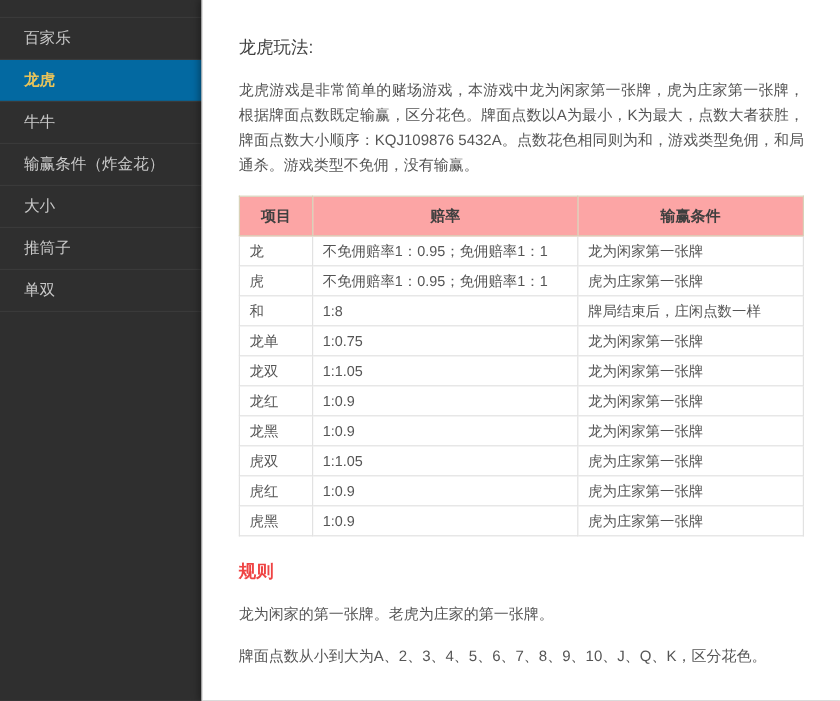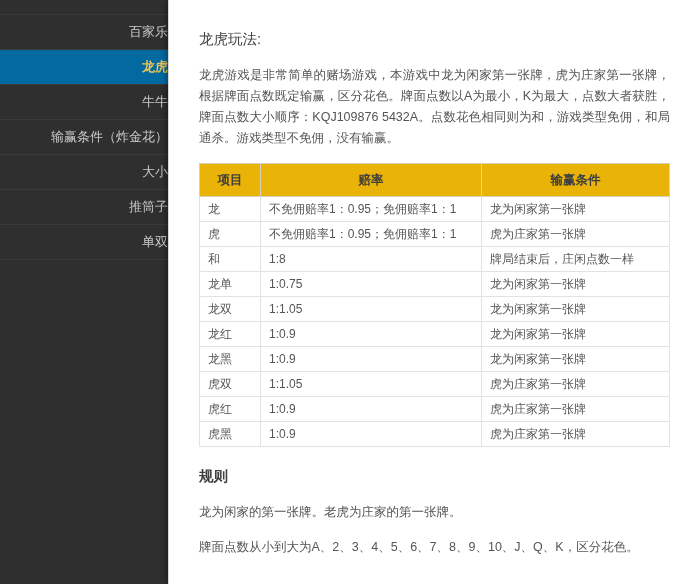--- a/index.html
+++ b/index.html
@@ -20,21 +20,20 @@
     display: flex;
     background: #2f2f2f;
   }
   
   .sidebar {
     width: 168px;
     min-width: 168px;
     background: #2f2f2f;
     padding-top: 14px;
     box-sizing: border-box;
-    text-align: right;
   }
   .nav-item {
     height: 34px;
     line-height: 34px;
     padding-left: 20px;
     font-size: 13px;
     color: #c9c9c9;
     border-bottom: 1px solid #3a3a3a;
     white-space: nowrap;
     cursor: pointer;
@@ -79,21 +78,21 @@
   
   table.odds {
     width: 100%;
     border-collapse: collapse;
     font-size: 12px;
     color: #555555;
     table-layout: fixed;
     margin-bottom: 18px;
   }
   table.odds th {
-    background: #eab308;
+    background: #fca5a5;
     border: 1px solid #d8d2b8;
     font-weight: bold;
     color: #3f3f3f;
     height: 30px;
     font-size: 12.5px;
     text-align: center;
   }
   table.odds td {
     border: 1px solid #e2e2e2;
     height: 24px;
@@ -101,21 +100,21 @@
     vertical-align: middle;
     white-space: nowrap;
     overflow: hidden;
   }
   table.odds td.c-item { width: 58px; }
   table.odds td.c-odds { width: 218px; }
   table.odds th.c-item { width: 58px; }
   table.odds th.c-odds { width: 218px; }
   h2.rules-title {
     font-size: 14.5px;
-    color: #404040;
+    color: #ef4444;
     margin: 20px 0 16px 0;
     font-weight: bold;
   }
 </style>
 </head>
 <body>
 
 <div class="app">
 
   <nav class="sidebar">

